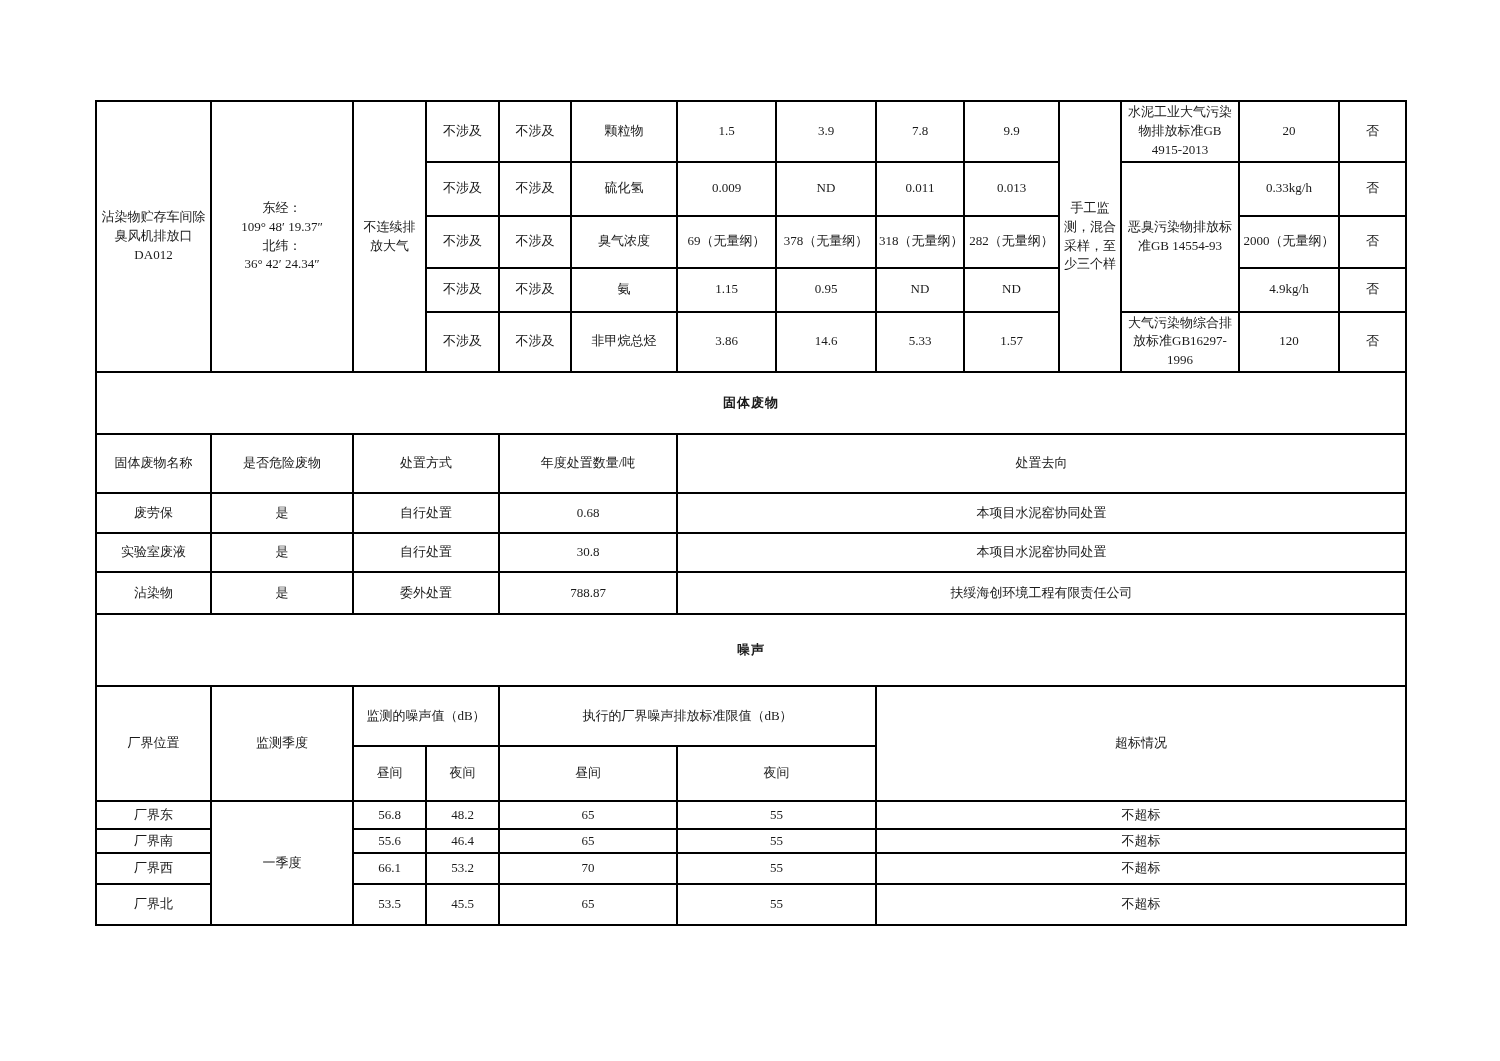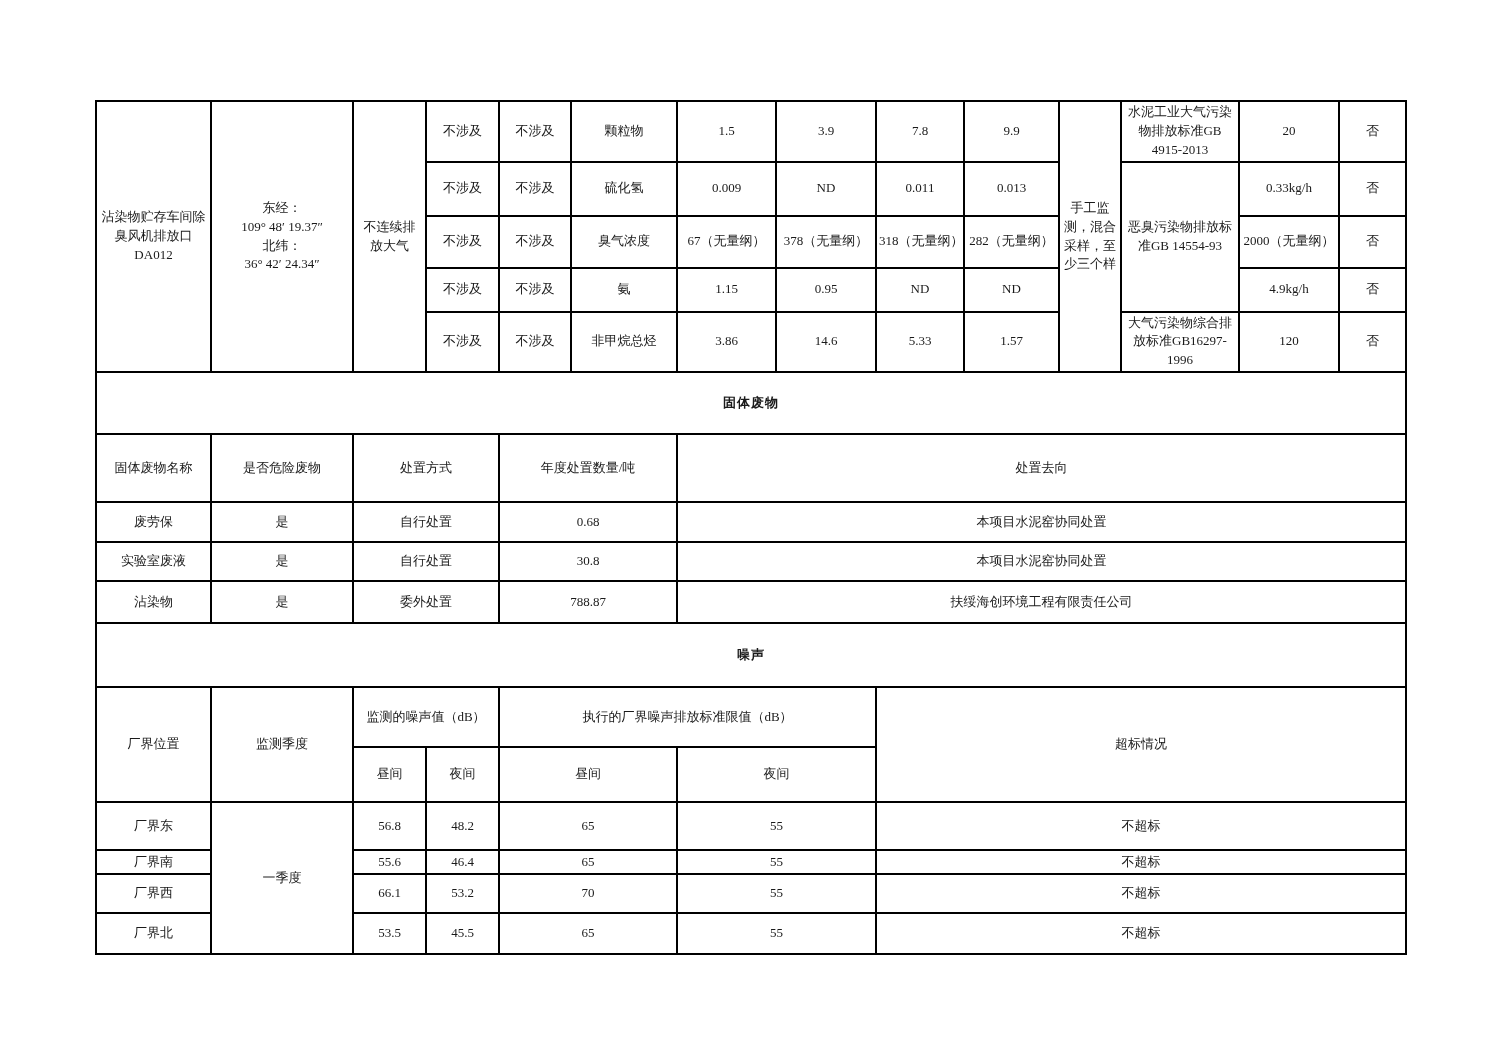--- a/index.html
+++ b/index.html
@@ -108,21 +108,21 @@
         <td class="nowrap">0.013</td>
         <td rowspan="3" class="pre">恶臭污染物排放标
 准GB 14554-93</td>
         <td class="nowrap">0.33kg/h</td>
         <td>否</td>
       </tr>
       <tr style="height:52px">
         <td>不涉及</td>
         <td>不涉及</td>
         <td>臭气浓度</td>
-        <td class="nowrap">67（无量纲）</td>
+        <td class="nowrap">69（无量纲）</td>
         <td class="nowrap">378（无量纲）</td>
         <td class="nowrap">318（无量纲）</td>
         <td class="nowrap">282（无量纲）</td>
         <td class="nowrap">2000（无量纲）</td>
         <td>否</td>
       </tr>
       <tr style="height:44px">
         <td>不涉及</td>
         <td>不涉及</td>
         <td>氨</td>
@@ -144,21 +144,21 @@
         <td class="pre">大气污染物综合排
 放标准GB16297-
 1996</td>
         <td class="nowrap">120</td>
         <td>否</td>
       </tr>
 
       <tr style="height:62px">
         <td colspan="14" class="band">固体废物</td>
       </tr>
-      <tr style="height:68px">
+      <tr style="height:59px">
         <td>固体废物名称</td>
         <td>是否危险废物</td>
         <td colspan="2">处置方式</td>
         <td colspan="2">年度处置数量/吨</td>
         <td colspan="8">处置去向</td>
       </tr>
       <tr style="height:40px">
         <td>废劳保</td>
         <td>是</td>
         <td colspan="2">自行处置</td>
@@ -173,54 +173,54 @@
         <td colspan="8">本项目水泥窑协同处置</td>
       </tr>
       <tr style="height:42px">
         <td>沾染物</td>
         <td>是</td>
         <td colspan="2">委外处置</td>
         <td colspan="2">788.87</td>
         <td colspan="8">扶绥海创环境工程有限责任公司</td>
       </tr>
 
-      <tr style="height:64px">
+      <tr style="height:72px">
         <td colspan="14" class="band">噪声</td>
       </tr>
       <tr style="height:60px">
         <td rowspan="2">厂界位置</td>
         <td rowspan="2">监测季度</td>
         <td colspan="2">监测的噪声值（dB）</td>
         <td colspan="4">执行的厂界噪声排放标准限值（dB）</td>
         <td colspan="6" rowspan="2">超标情况</td>
       </tr>
       <tr style="height:55px">
         <td>昼间</td>
         <td>夜间</td>
         <td colspan="2">昼间</td>
         <td colspan="2">夜间</td>
       </tr>
-      <tr style="height:48px">
+      <tr style="height:28px">
         <td>厂界东</td>
         <td rowspan="4">一季度</td>
         <td>56.8</td>
         <td>48.2</td>
         <td colspan="2">65</td>
         <td colspan="2">55</td>
         <td colspan="6">不超标</td>
       </tr>
       <tr style="height:24px">
         <td>厂界南</td>
         <td>55.6</td>
         <td>46.4</td>
         <td colspan="2">65</td>
         <td colspan="2">55</td>
         <td colspan="6">不超标</td>
       </tr>
-      <tr style="height:39px">
+      <tr style="height:31px">
         <td>厂界西</td>
         <td>66.1</td>
         <td>53.2</td>
         <td colspan="2">70</td>
         <td colspan="2">55</td>
         <td colspan="6">不超标</td>
       </tr>
       <tr style="height:41px">
         <td>厂界北</td>
         <td>53.5</td>

